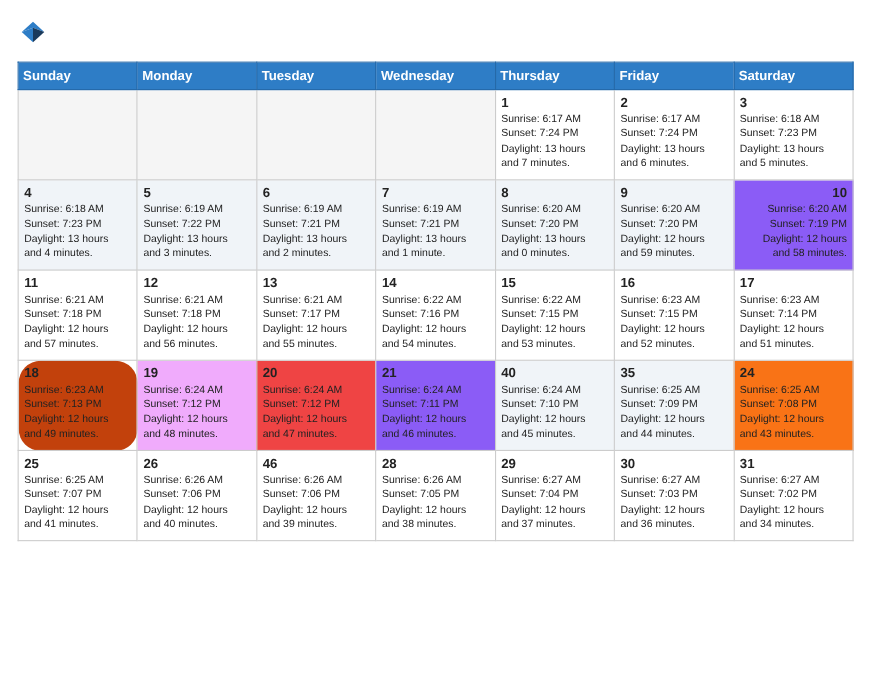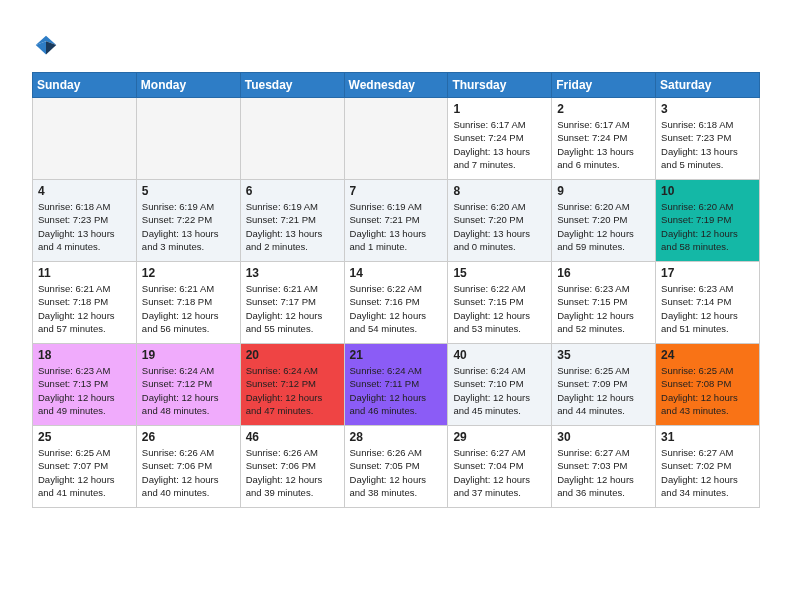--- a/index.html
+++ b/index.html
@@ -5,21 +5,21 @@
     * { box-sizing: border-box; margin: 0; padding: 0; }
     body {
       font-family: Arial, sans-serif;
       background: #fff;
       width: 792px;
       min-height: 612px;
       overflow: hidden;
     }
     .page {
       width: 792px;
-      padding: 32px;
+      padding: 16px;
     }
     .header {
       display: flex;
       justify-content: space-between;
       align-items: flex-start;
       margin-bottom: 12px;
     }
     .logo {
       display: flex;
       align-items: center;
@@ -190,21 +190,21 @@
 Daylight: 13 hours
 and 0 minutes.</div>
           </td>
           <td style="background: rgb(240, 244, 248);">
             <span class="day-number">9</span>
             <div class="cell-content" style="white-space: pre-line;">Sunrise: 6:20 AM
 Sunset: 7:20 PM
 Daylight: 12 hours
 and 59 minutes.</div>
           </td>
-          <td style="background: #14b8a6;">
+          <td style="background: #8b5cf6; text-align: right;">
             <span class="day-number">10</span>
             <div class="cell-content" style="white-space: pre-line;">Sunrise: 6:20 AM
 Sunset: 7:19 PM
 Daylight: 12 hours
 and 58 minutes.</div>
           </td>
         </tr>
         <tr>
           <td>
             <span class="day-number">11</span>
@@ -250,21 +250,21 @@
           </td>
           <td>
             <span class="day-number">17</span>
             <div class="cell-content" style="white-space: pre-line;">Sunrise: 6:23 AM
 Sunset: 7:14 PM
 Daylight: 12 hours
 and 51 minutes.</div>
           </td>
         </tr>
         <tr>
-          <td style="background: #f0abfc;">
+          <td style="background: #c2410c; border-radius: 20px;">
             <span class="day-number">18</span>
             <div class="cell-content" style="white-space: pre-line;">Sunrise: 6:23 AM
 Sunset: 7:13 PM
 Daylight: 12 hours
 and 49 minutes.</div>
           </td>
           <td style="background: #f0abfc;">
             <span class="day-number">19</span>
             <div class="cell-content" style="white-space: pre-line;">Sunrise: 6:24 AM
 Sunset: 7:12 PM

